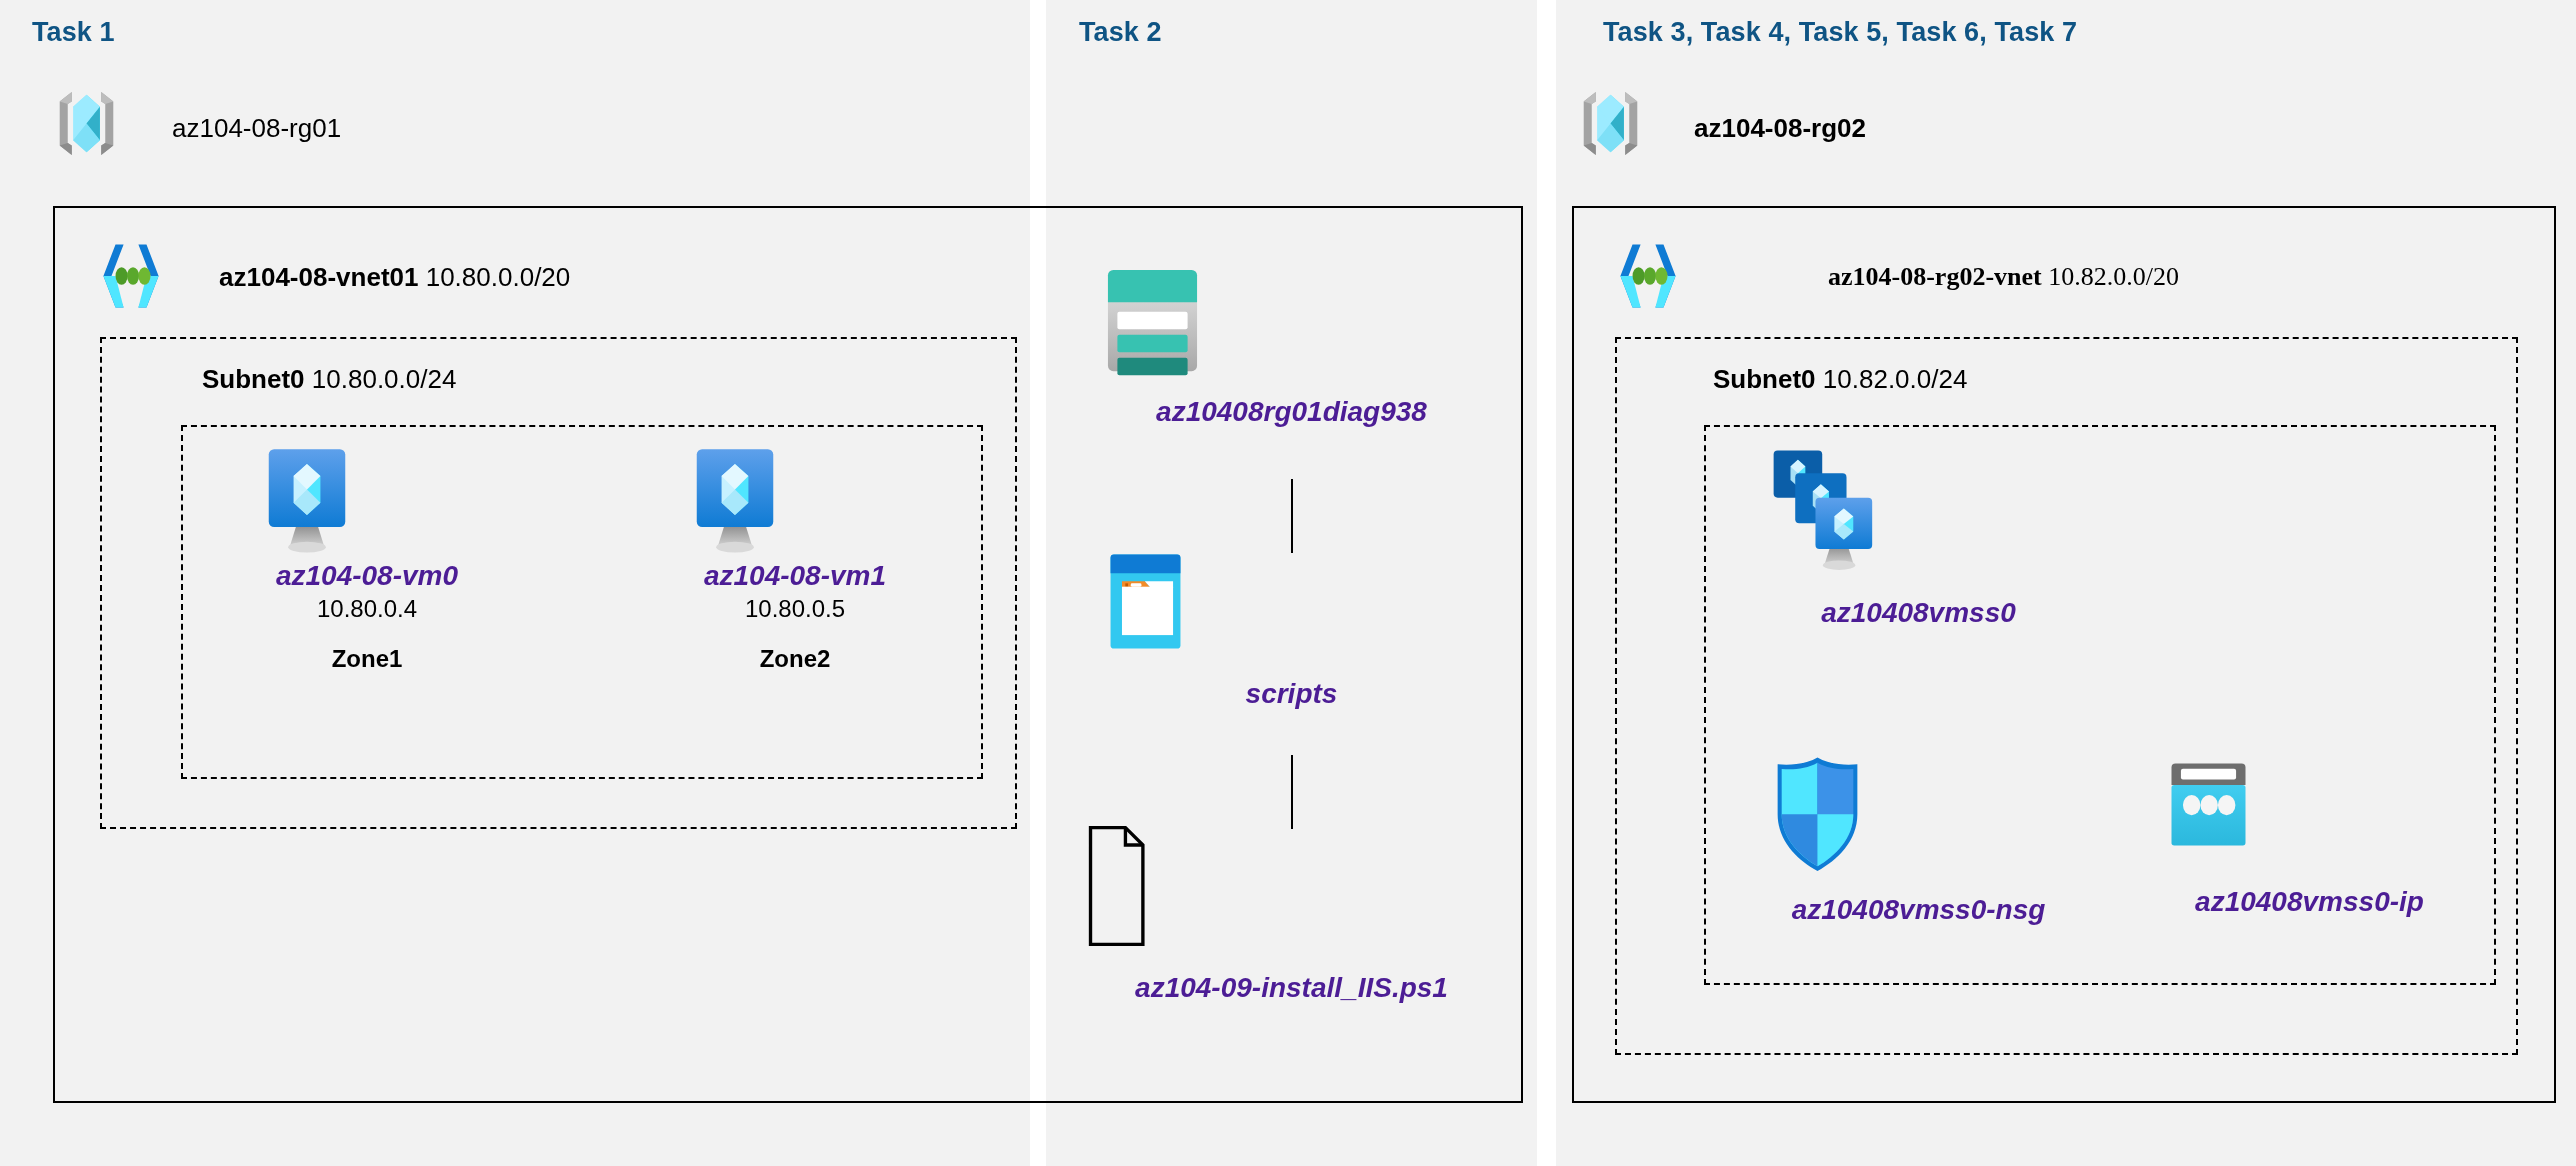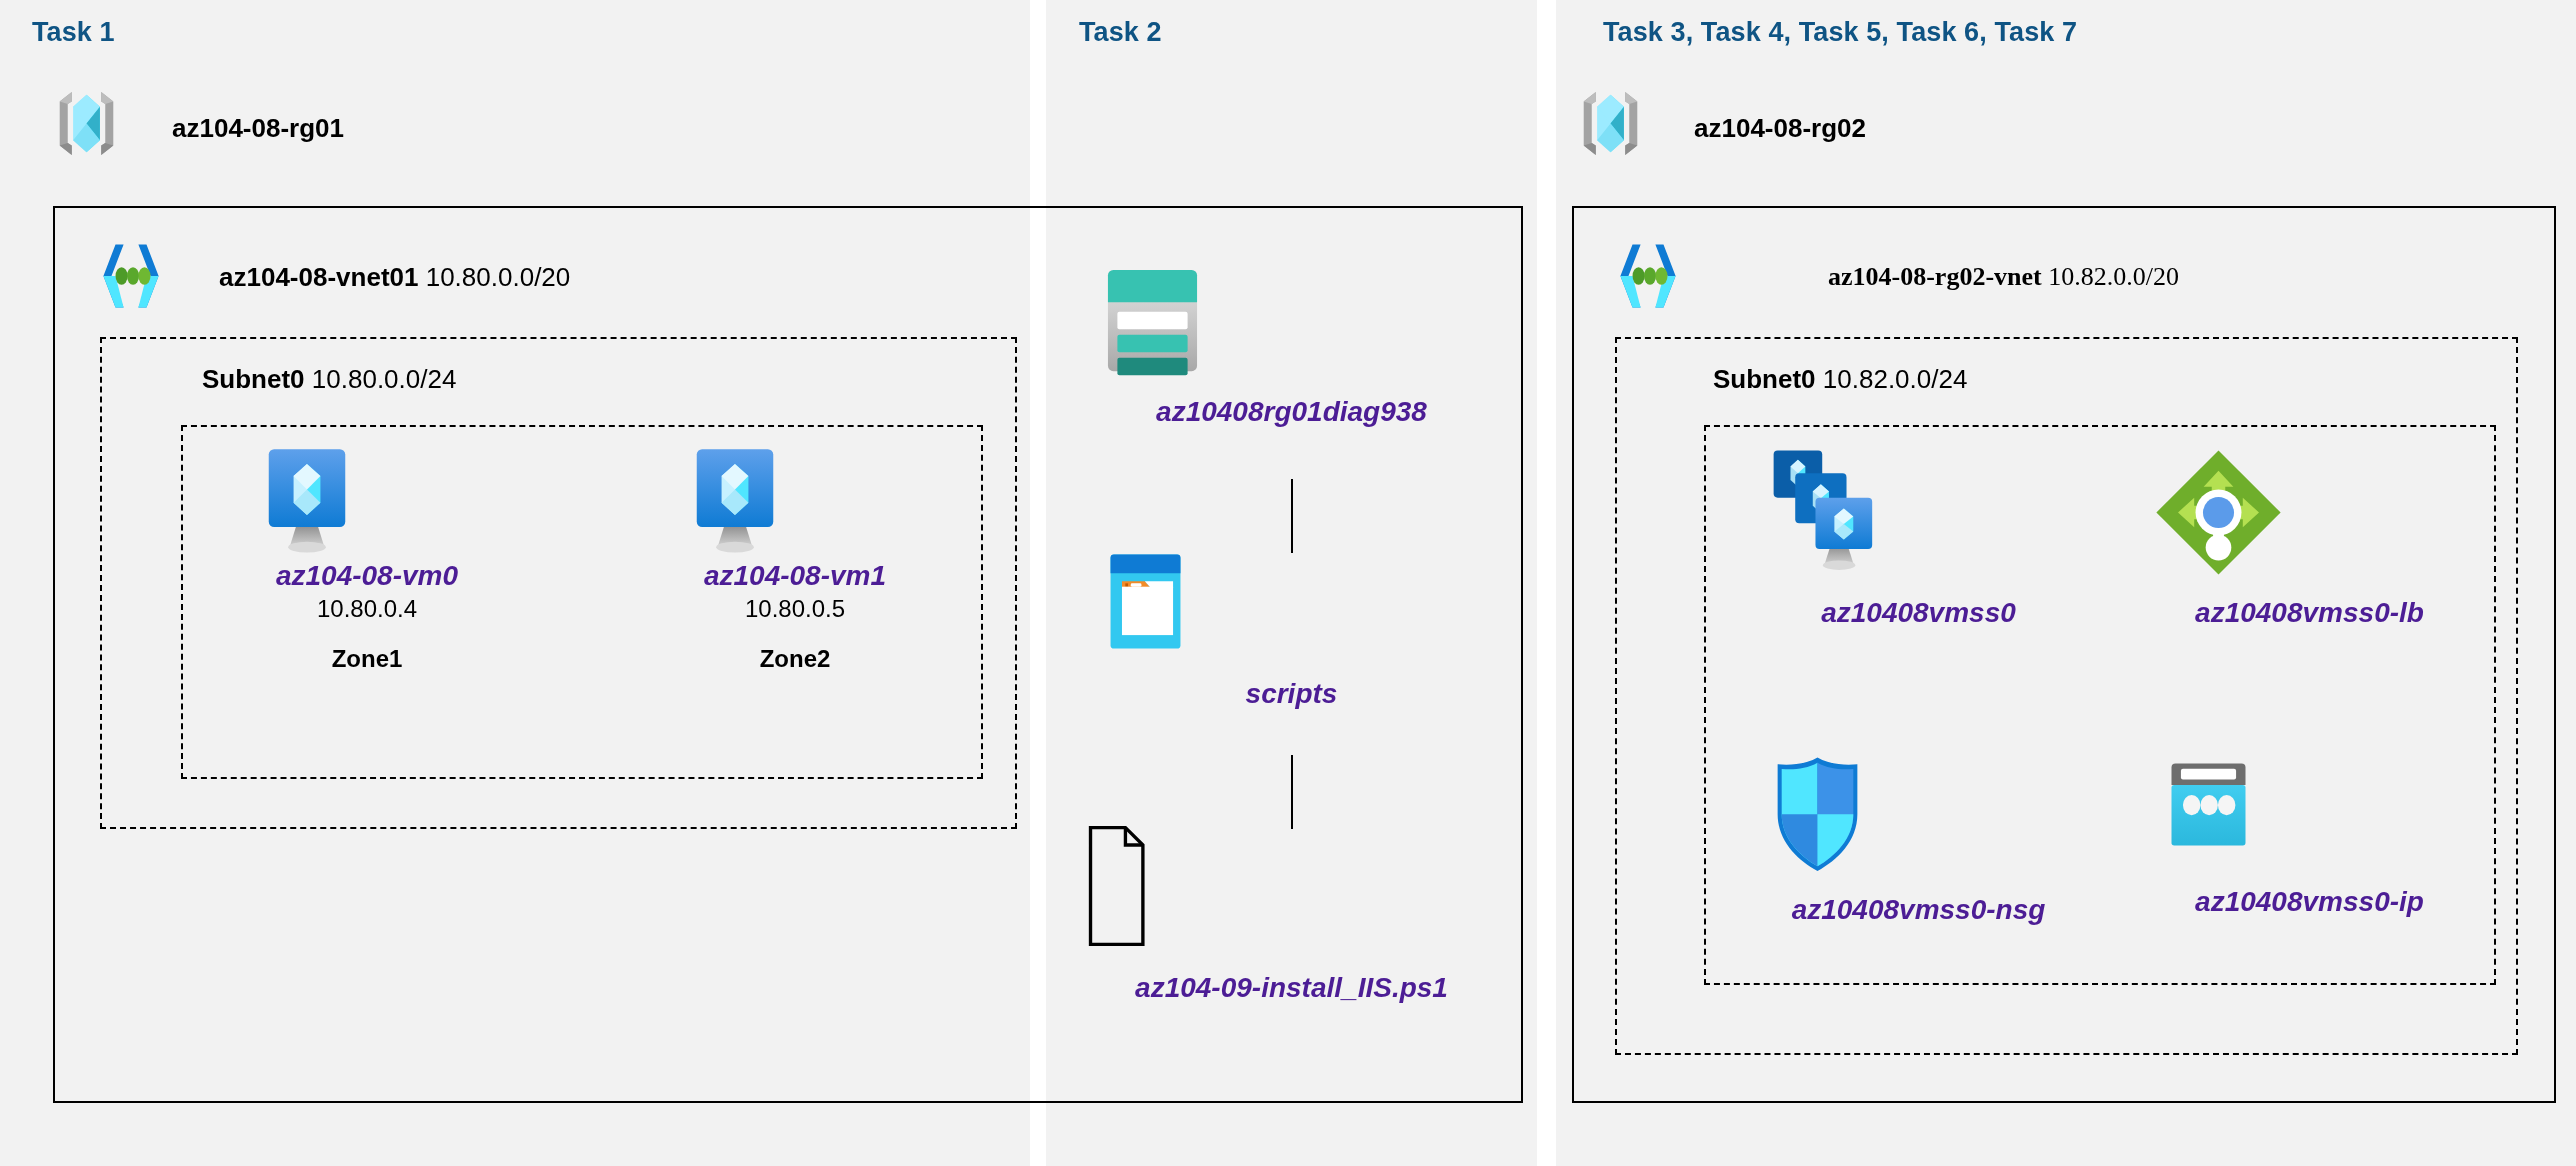--- a/index.html
+++ b/index.html
@@ -116,21 +116,21 @@
         <polygon points="70,6 88,20 76,24 70,20" fill="#bdbdbd"></polygon>
         <polygon points="70,100 88,86 76,82 70,86" fill="#8c8c8c"></polygon>
         <polygon points="48,10 28,28 28,78 48,96 48,53" fill="#9cebff"></polygon>
         <polygon points="48,10 68,28 68,78 48,96 48,53" fill="#50e6ff"></polygon>
         <polygon points="48,53 28,28 48,10 68,28" fill="#9cebff"></polygon>
         <polygon points="48,53 68,28 68,78" fill="#32b0c9"></polygon>
         <polygon points="48,53 28,78 48,96 68,78" fill="#7ee0f7"></polygon>
       </svg>
     </span>
   </div>
-  <div class="lbl" style="left:172px;top:113px;font-weight:bold;">az104-08-rg01</div>
+  <div class="lbl" style="left:172px;top:113px;font-weight:normal;">az104-08-rg01</div>
 
   <div class="solid-box" style="left:53px;top:206px;width:1470px;height:897px;"></div>
 
   <div class="node" style="left:94px;top:239px;width:74px;">
     <span class="icon-wrap">
       <svg width="74" height="74" viewBox="0 0 110 110">
         <polygon points="32,8 14,55 32,102 44,102 26,55 44,8" fill="#0f7bd4"></polygon>
         <polygon points="32,55 14,55 32,102 44,102" fill="#50e6ff"></polygon>
         <polygon points="78,8 96,55 78,102 66,102 84,55 66,8" fill="#0f7bd4"></polygon>
         <polygon points="78,55 96,55 78,102 66,102" fill="#50e6ff"></polygon>
@@ -334,39 +334,20 @@
         <rect x="82" y="78" width="84" height="76" rx="6" fill="url(#vmss3)"></rect>
         <polygon points="124,94 110,106 110,128 124,140 124,117" fill="#c7f1ff"></polygon>
         <polygon points="124,94 138,106 138,128 124,140 124,117" fill="#50e6ff"></polygon>
         <polygon points="124,117 110,106 124,94 138,106" fill="#e3f8ff"></polygon>
         <polygon points="124,117 110,128 124,140 138,128" fill="#a8e8fb"></polygon>
       </svg>
     </span>
     <div class="node-name" style="margin-top:15px;">az10408vmss0</div>
   </div>
 
-  <div class="node" style="left:2151px;top:445px;width:317px;">
-    <span class="icon-wrap">
-      <svg width="135" height="135" viewBox="0 0 200 200">
-        <polygon points="100,8 192,100 100,192 8,100" fill="#6fae2b"></polygon>
-
-        <polygon points="100,38 122,62 110,62 110,96 90,96 90,62 78,62" fill="#b4e051"></polygon>
-
-        <polygon points="40,100 64,78 64,90 98,90 98,110 64,110 64,122" fill="#b4e051"></polygon>
-
-        <polygon points="160,100 136,78 136,90 102,90 102,110 136,110 136,122" fill="#b4e051"></polygon>
-
-        <rect x="92" y="100" width="16" height="48" fill="#ffffff"></rect>
-        <circle cx="100" cy="152" r="19" fill="#ffffff"></circle>
-        <circle cx="100" cy="100" r="34" fill="#ffffff"></circle>
-        <circle cx="100" cy="100" r="23" fill="#5b9bea"></circle>
-      </svg>
-    </span>
-    <div class="node-name" style="margin-top:15px;">az10408vmss0-lb</div>
-  </div>
 
   <div class="node" style="left:1760px;top:752px;width:317px;">
     <span class="icon-wrap">
       <svg width="115" height="125" viewBox="0 0 170 185">
         <path d="M85 8 C68 18 44 20 26 18 L26 92 C26 132 56 160 85 176 C114 160 144 132 144 92 L144 18 C126 20 102 18 85 8 Z" fill="#0f7bd4"></path>
         <path d="M85 16 C69 25 48 27 32 25 L32 92 C32 128 59 154 85 169 L85 16 Z" fill="#50e6ff"></path>
         <path d="M85 16 C101 25 122 27 138 25 L138 92 C138 128 111 154 85 169 L85 16 Z" fill="#3c92e8"></path>
         <path d="M85 92 L32 92 L32 92 C32 128 59 154 85 169 L85 92 Z" fill="#2f8ae0"></path>
         <path d="M85 92 L138 92 C138 128 111 154 85 169 L85 92 Z" fill="#50e6ff"></path>
       </svg>

